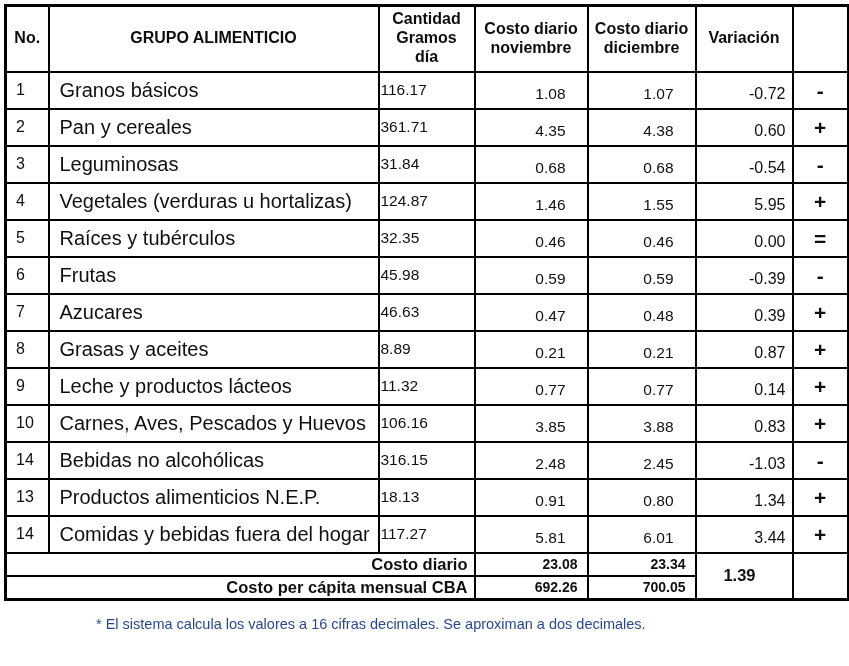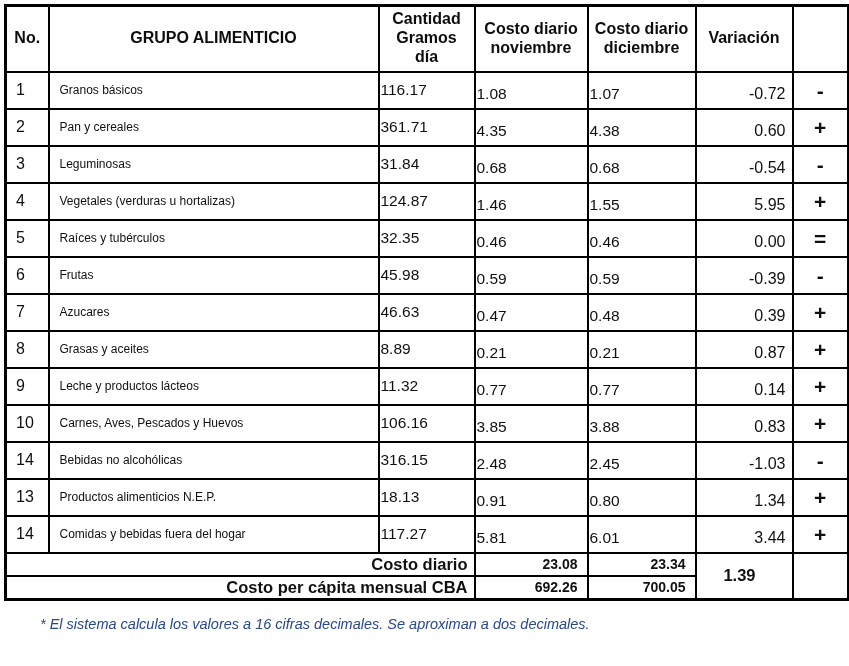--- a/index.html
+++ b/index.html
@@ -31,23 +31,23 @@
     line-height: 1.18;
     text-align: center;
     vertical-align: middle;
     padding: 2px 3px;
     color: #0d0d0d;
   }
 
   
   tbody tr { height: 37px; }
   td.c-no   { font-size: 16px; padding-left: 9px; vertical-align: middle; }
-  td.c-name { font-size: 12px; padding-left: 10px; vertical-align: middle; }
+  td.c-name { font-size: 20px; padding-left: 10px; vertical-align: middle; }
   td.c-qty  { font-size: 15.5px; text-align: left; padding-right: 6px; vertical-align: middle; }
-  td.c-cost { font-size: 15.5px; text-align: left; padding-right: 21px; vertical-align: bottom; padding-bottom: 5px; }
+  td.c-cost { font-size: 15.5px; text-align: right; padding-right: 21px; vertical-align: bottom; padding-bottom: 5px; }
   td.c-var  { font-size: 16px; text-align: right; padding-right: 6px; vertical-align: bottom; padding-bottom: 5px; }
   td.c-sign { font-size: 21px; font-weight: bold; text-align: center; vertical-align: middle; line-height: 1; }
 
   
   tfoot tr { height: 17px; }
   td.total-label {
     font-weight: bold; font-size: 16.5px;
     text-align: right; padding-right: 6px; vertical-align: middle;
   }
   td.total-num {
@@ -60,24 +60,23 @@
   }
   td.total-sign { }
 
   
   .fuente {
     margin: 5px 0 0 71px;
     font-size: 17.5px;
     color: #1e3a66;
   }
   .footnote {
-    margin: 15px 0 0 36px;
+    margin: 15px 0 0 92px;
     font-size: 14.5px;
     color: #27488f;
-    font-style: italic;
   }
 </style>
 </head>
 <body>
 
 <div class="page">
 
   <table class="cba">
     <colgroup>
       <col style="width:43px">

